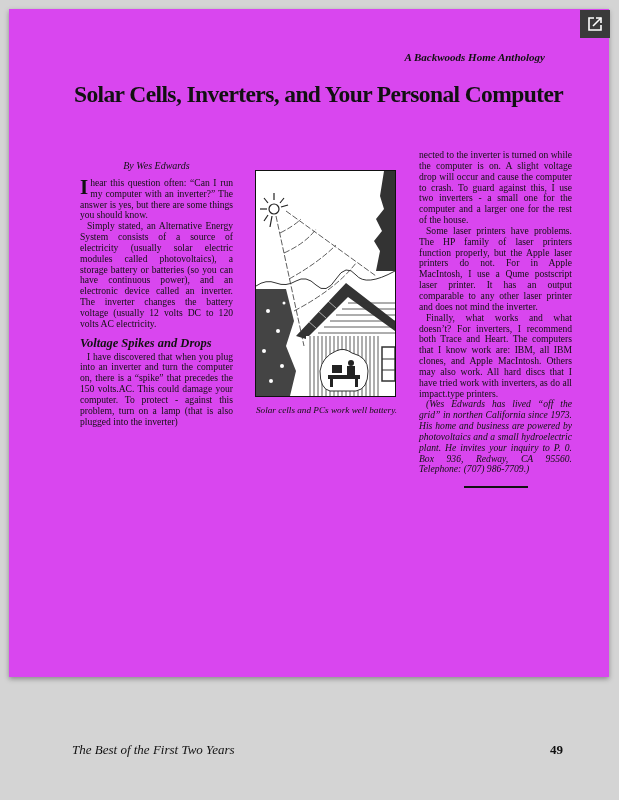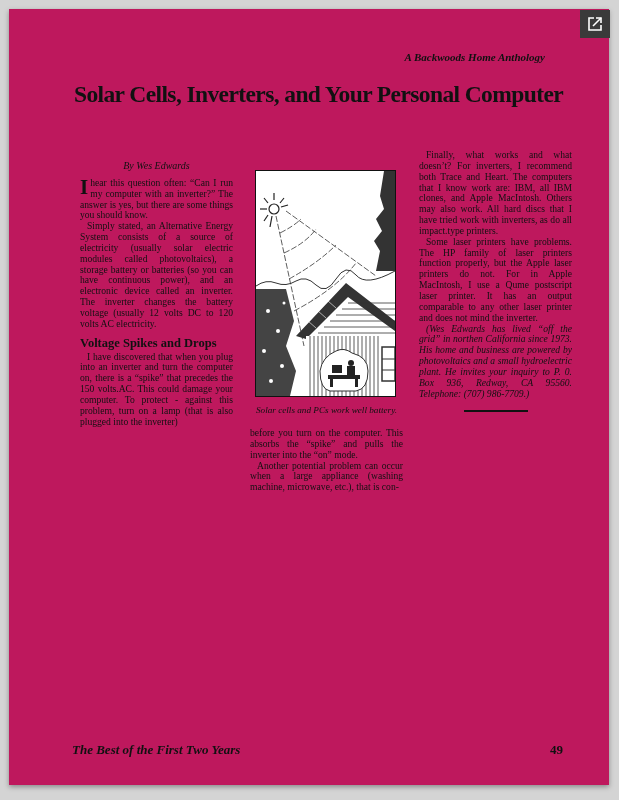--- a/index.html
+++ b/index.html
@@ -1,22 +1,22 @@
 <!DOCTYPE html>
 <html><head>
 <meta charset="utf-8">
 <style>
   html, body { margin: 0; padding: 0; }
   body {
     width: 619px; height: 800px; background: #d4d4d4; position: relative; overflow: hidden;
     font-family: "Liberation Serif", "DejaVu Serif", serif; color: #111;
   }
   .page {
-    position: absolute; left: 9px; top: 9px; width: 600px; height: 776px;
-    background: #be185d; box-shadow: 0 2px 5px rgba(0,0,0,0.35);
+    position: absolute; left: 9px; top: 9px; width: 600px; height: 668px;
+    background: #d946ef; box-shadow: 0 2px 5px rgba(0,0,0,0.35);
   }
   .ext-btn {
     position: absolute; left: 580px; top: 10px; width: 30px; height: 28px;
     background: #3a3a3a; display: flex; align-items: center; justify-content: center; cursor: pointer;
   }
   .running-head {
     position: absolute; right: 64px; top: 42px; font-style: italic; font-weight: bold;
     font-size: 11px;
   }
   .title {
@@ -26,33 +26,33 @@
   .col {
     position: absolute; font-size: 9.6px; line-height: 10.85px; text-align: justify;
   }
   .col p { margin: 0; text-indent: 7px; }
   .col p.noindent { text-indent: 0; }
   .col1 { left: 71px; top: 152px; width: 153px; }
   .col2 { left: 241px; top: 419px; width: 153px; }
   .col3 { left: 410px; top: 141px; width: 153px; }
   .byline { text-align: center; font-style: italic; margin-bottom: 6px; font-size: 10px; }
   .dropcap { font-weight: bold; font-size: 21px; line-height: 16px; float: left; margin-right: 2px; margin-top: 1px; }
-  .subhead { font-weight: bold; font-size: 12.5px; margin: 8px 0 3px 0; text-indent: 0; }
+  .subhead { font-weight: bold; font-size: 12.5px; margin: 8px 0 3px 0; text-indent: 0; font-style: italic; }
   .bio { font-style: italic; }
   .endrule { width: 64px; height: 2px; background: #111; margin: 11px auto 0 auto; }
   .figure {
     position: absolute; left: 246px; top: 161px; width: 139px; height: 225px;
     border: 1px solid #111; background: #fff; overflow: hidden;
   }
   .caption {
     position: absolute; left: 240px; top: 396px; width: 155px; text-align: center;
     font-style: italic; font-size: 9.2px;
   }
   .footer-title {
-    position: absolute; left: 63px; top: 733px; font-style: italic; font-weight: bold; font-size: 13px;
+    position: absolute; left: 63px; top: 733px; font-style: italic; font-weight: normal; font-size: 13px;
   }
   .page-num {
     position: absolute; left: 541px; top: 733px; font-weight: bold; font-size: 13px; text-align: right;
   }
 </style>
 </head>
 <body>
 
 <div class="page">
 
@@ -157,28 +157,25 @@
         <circle cx="95" cy="192" r="3"></circle>
         <rect x="91" y="195" width="8" height="9"></rect>
         <rect x="72" y="204" width="32" height="4"></rect>
         <rect x="74" y="208" width="3" height="8"></rect>
         <rect x="99" y="208" width="3" height="8"></rect>
       </g>
     </svg>
   </div>
   <div class="caption">Solar cells and PCs work well battery.</div>
 
-  <div class="col col2">
-    <p class="noindent">before you turn on the computer. This absorbs the “spike” and pulls the inverter into the “on” mode.</p>
-    <p>Another potential problem can occur when a large appliance (washing machine, microwave, etc.), that is con-</p>
-  </div>
 
   <div class="col col3">
+    <p class="noindent">nected to the inverter is turned on while the computer is on. A slight voltage drop will occur and cause the computer to crash. To guard against this, I use two inverters - a small one for the computer and a larger one for the rest of the house.</p>
+    <p>Some laser printers have problems. The HP family of laser printers function properly, but the Apple laser printers do not. For in Apple MacIntosh, I use a Qume postscript laser printer. It has an output comparable to any other laser printer and does not mind the inverter.</p>
     <p>Finally, what works and what doesn’t? For inverters, I recommend both Trace and Heart. The computers that I know work are: IBM, all IBM clones, and Apple MacIntosh. Others may also work. All hard discs that I have tried work with inverters, as do all impact.type printers.</p>
-    <p>Some laser printers have problems. The HP family of laser printers function properly, but the Apple laser printers do not. For in Apple MacIntosh, I use a Qume postscript laser printer. It has an output comparable to any other laser printer and does not mind the inverter.</p>
     <p class="bio">(Wes Edwards has lived “off the grid” in northen California since 1973. His home and business are powered by photovoltaics and a small hydroelectric plant. He invites your inquiry to P. 0. Box 936, Redway, CA 95560. Telephone: (707) 986-7709.)</p>
     <div class="endrule"></div>
   </div>
 
   <div class="footer-title">The Best of the First Two Years</div>
   <div class="page-num">49</div>
 </div>
 
 <div class="ext-btn">
   <svg width="16" height="16" viewBox="0 0 16 16">

